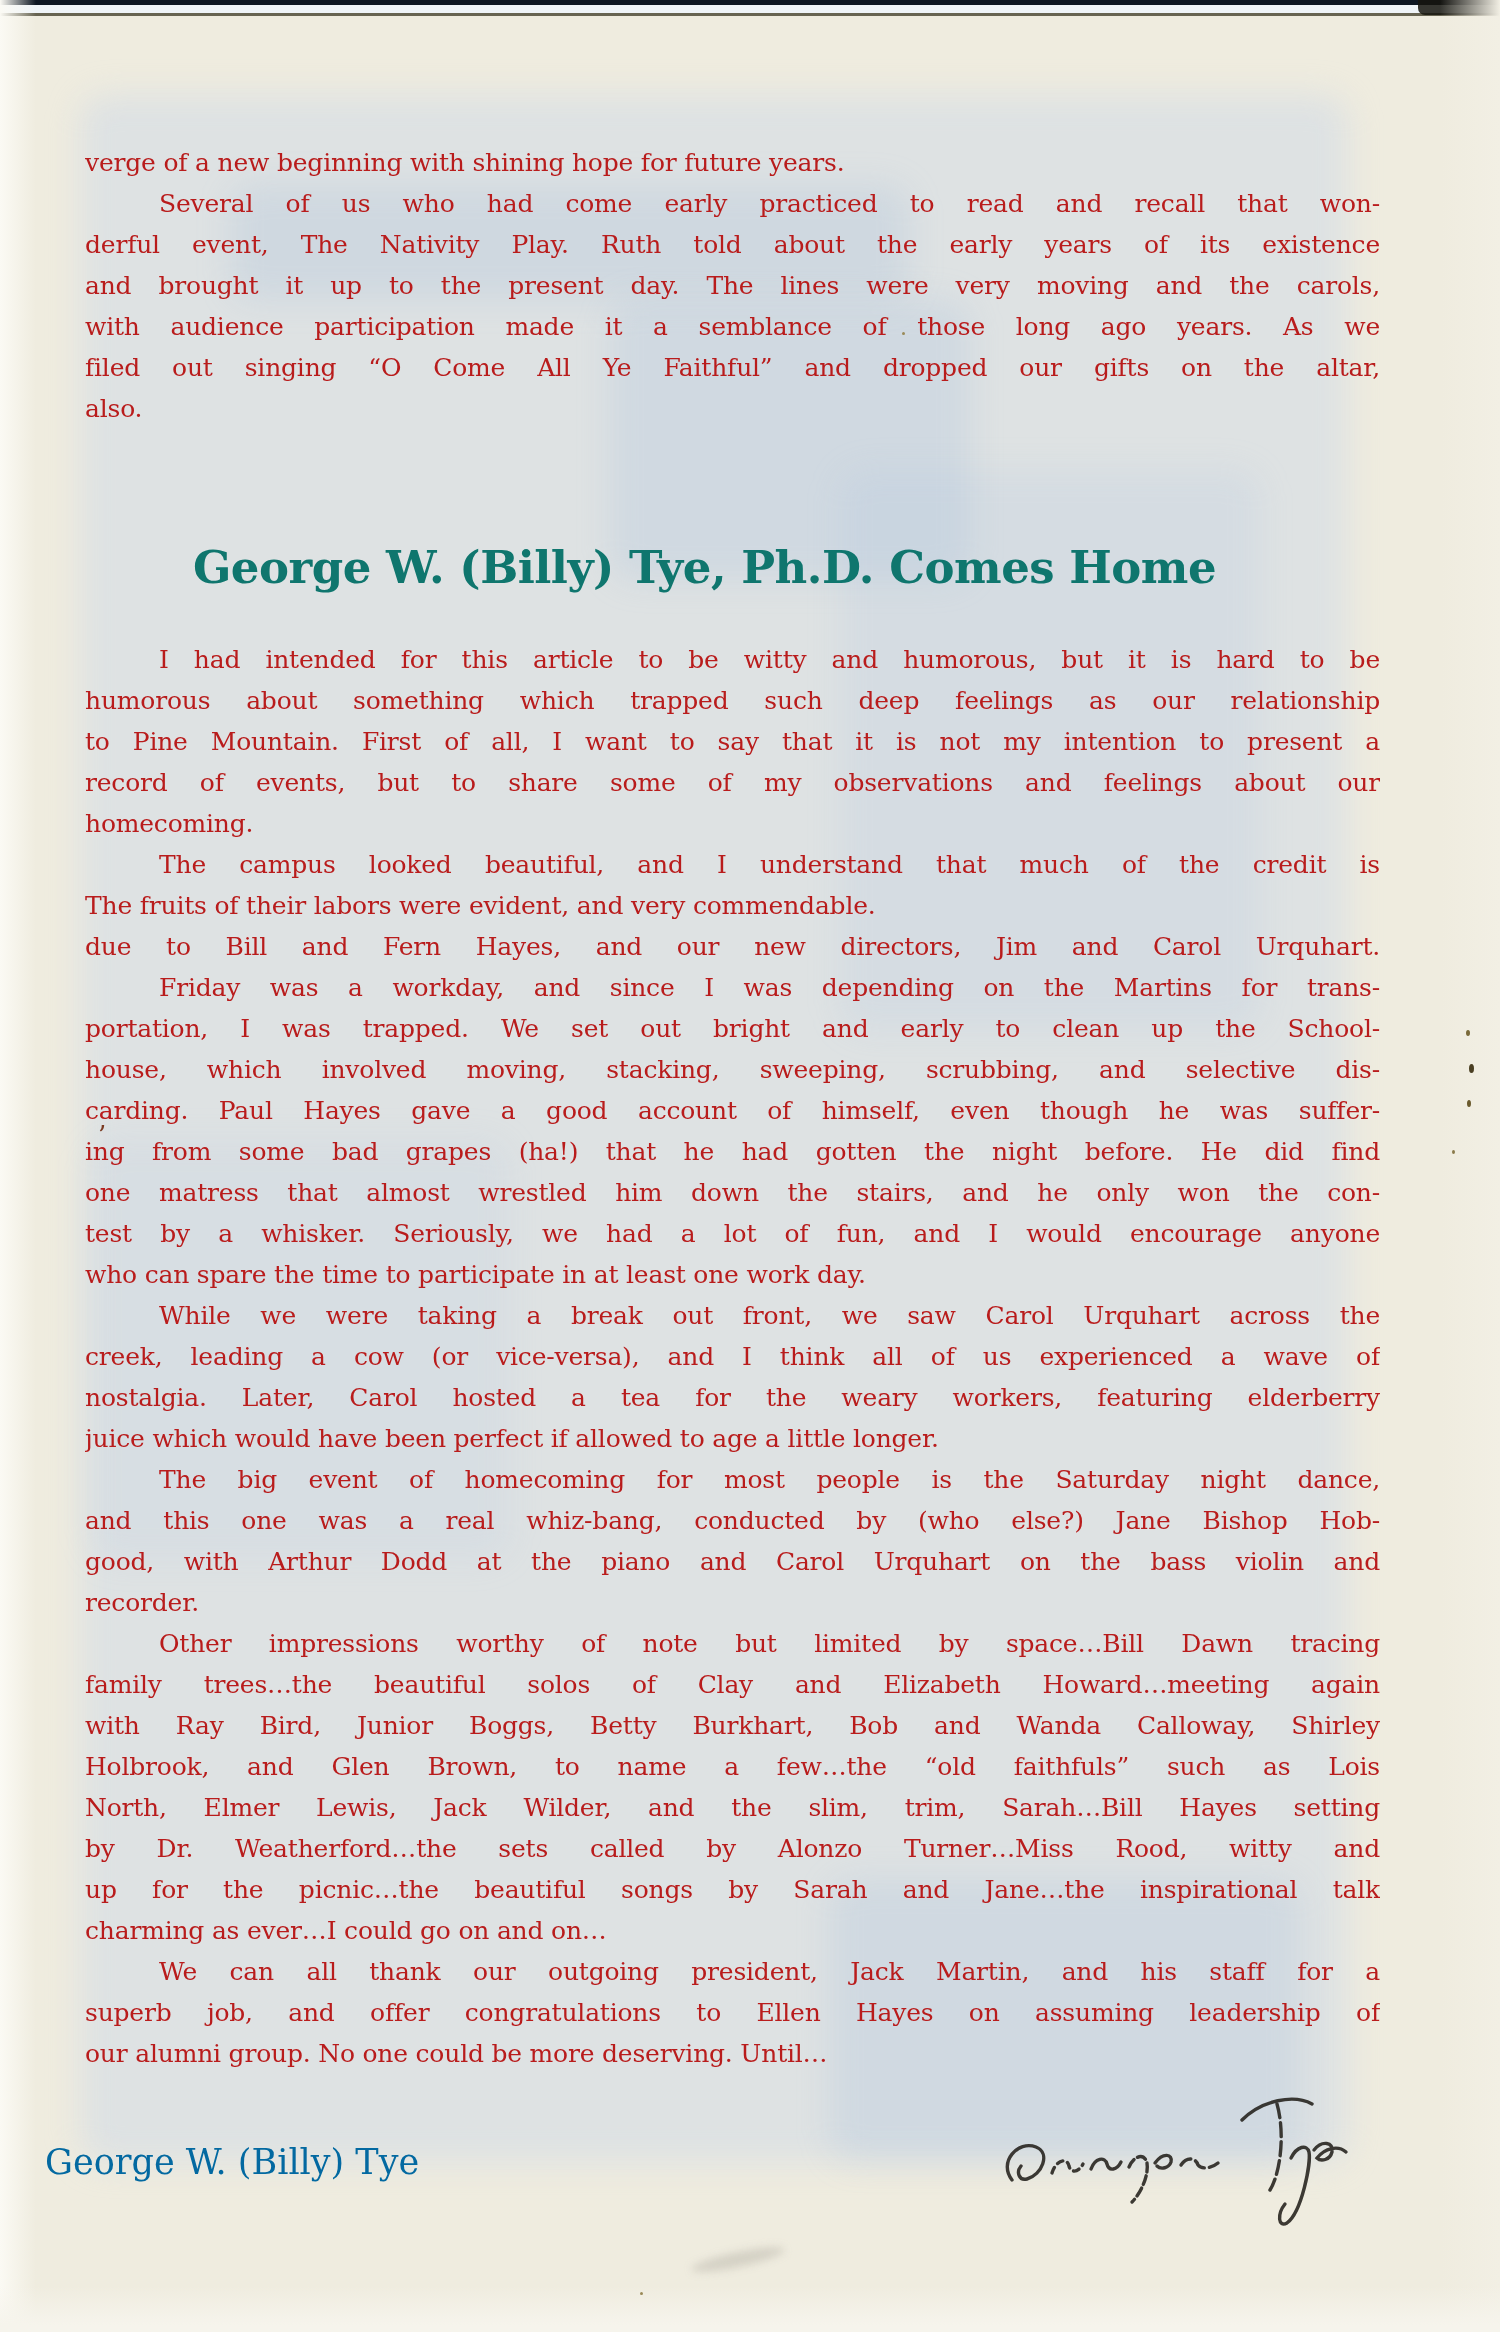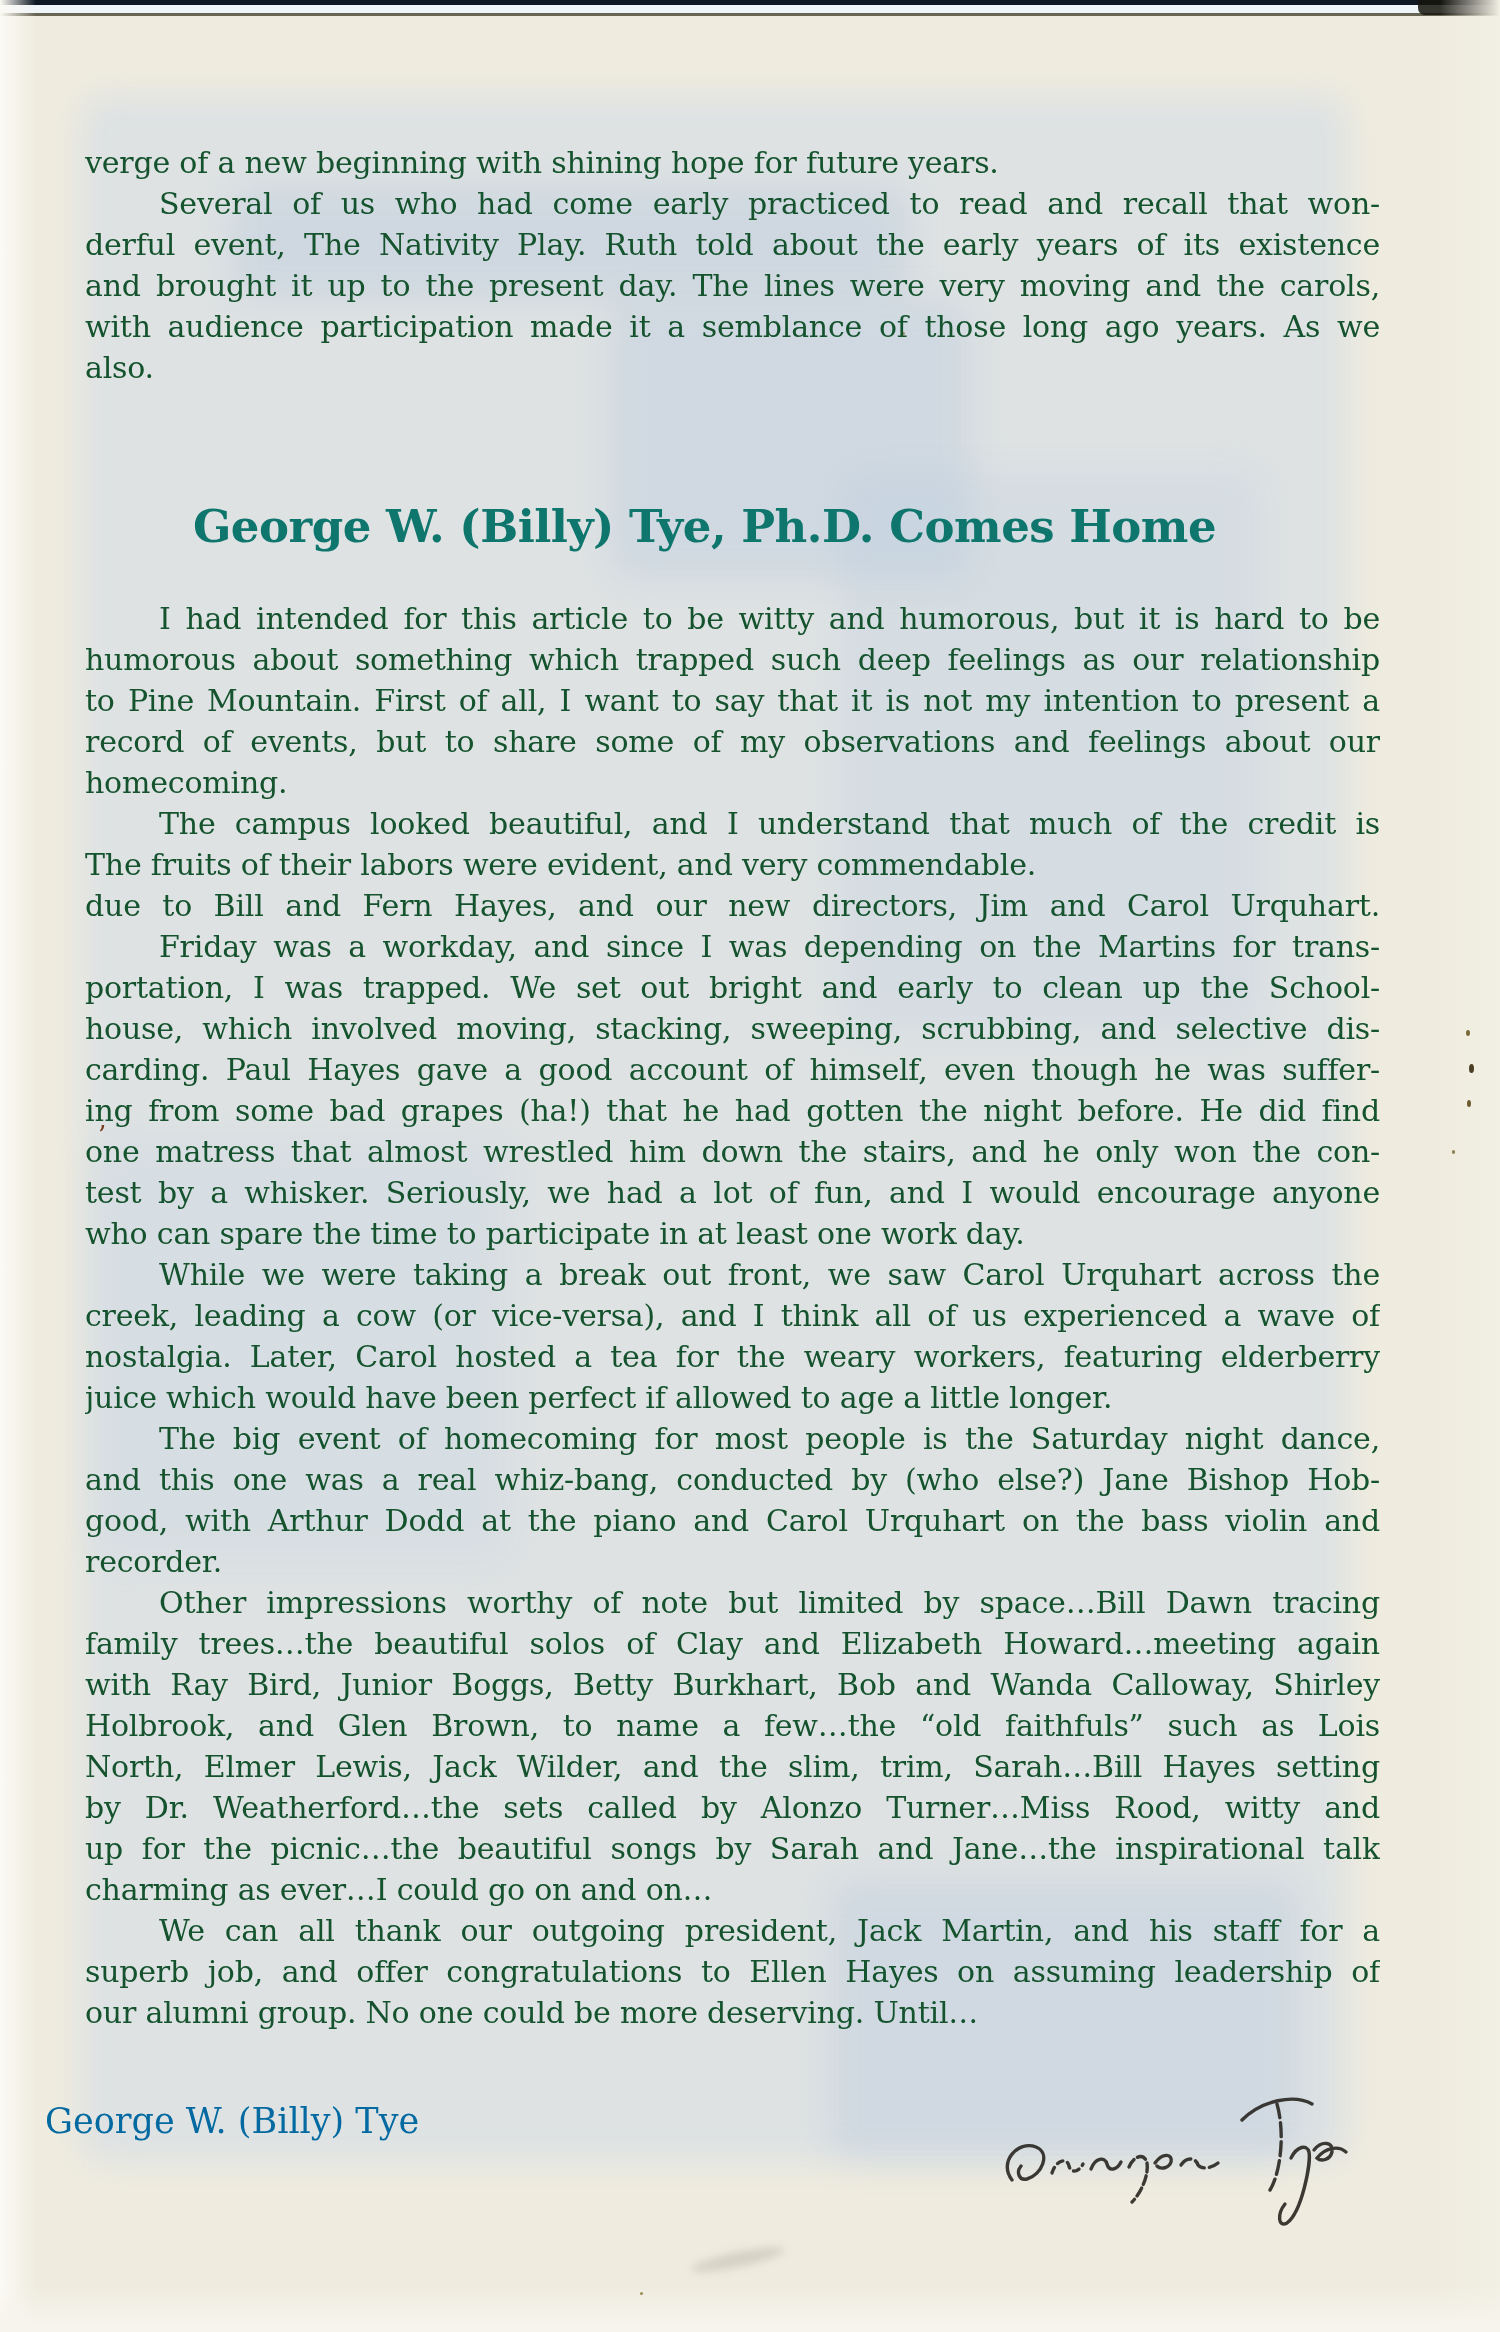--- a/index.html
+++ b/index.html
@@ -40,22 +40,22 @@
   .s5 { left:902px;  top:332px;  width:3px; height:3px;  background:#9a8a58; }
   .s6 { left:640px;  top:2292px; width:3px; height:3px;  background:#9a8a58; }
   .smudge { position:absolute; left:690px; top:2252px; width:96px; height:15px; border-radius:50%;
             background:rgba(120,115,105,.22); filter:blur(4px); transform:rotate(-12deg); }
 
   
   .content { position:absolute; left:85px; top:0; width:1295px; z-index:2; }
 
   .paragraph { margin:0; }
   .line {
-    font-size:30px; line-height:41px; height:41px; overflow:hidden;
-    letter-spacing:-0.2px; color:#14532d;
+    font-size:25px; line-height:41px; height:41px; overflow:hidden;
+    letter-spacing:-0.2px; color:#b91c1c;
     text-align:justify; text-align-last:justify; -moz-text-align-last:justify;
     white-space:normal;
   }
   .line.last   { text-align-last:left; -moz-text-align-last:left; }
   .line.indent { text-indent:74px; }
 
   #intro { margin-top:142px; }
 
   .heading {
     margin-top:112px; height:54px; line-height:54px;
@@ -108,20 +108,21 @@
   <div class="content">
     <div id="intro">
         <div class="paragraph">
           <div class="line last">verge of a new beginning with shining hope for future years.</div>
         </div>
         <div class="paragraph">
           <div class="line indent">Several of us who had come early practiced to read and recall that won-</div>
           <div class="line">derful event, The Nativity Play. Ruth told about the early years of its existence</div>
           <div class="line">and brought it up to the present day. The lines were very moving and the carols,</div>
           <div class="line">with audience participation made it a semblance of those long ago years. As we</div>
+          <div class="line">filed out singing “O Come All Ye Faithful” and dropped our gifts on the altar,</div>
           <div class="line last">also.</div>
         </div>
       </div>
 
     <div class="heading">George W. (Billy) Tye, Ph.D. Comes Home</div>
 
     <div id="body-text">
         <div class="paragraph">
           <div class="line indent">I had intended for this article to be witty and humorous, but it is hard to be</div>
           <div class="line">humorous about something which trapped such deep feelings as our relationship</div>

